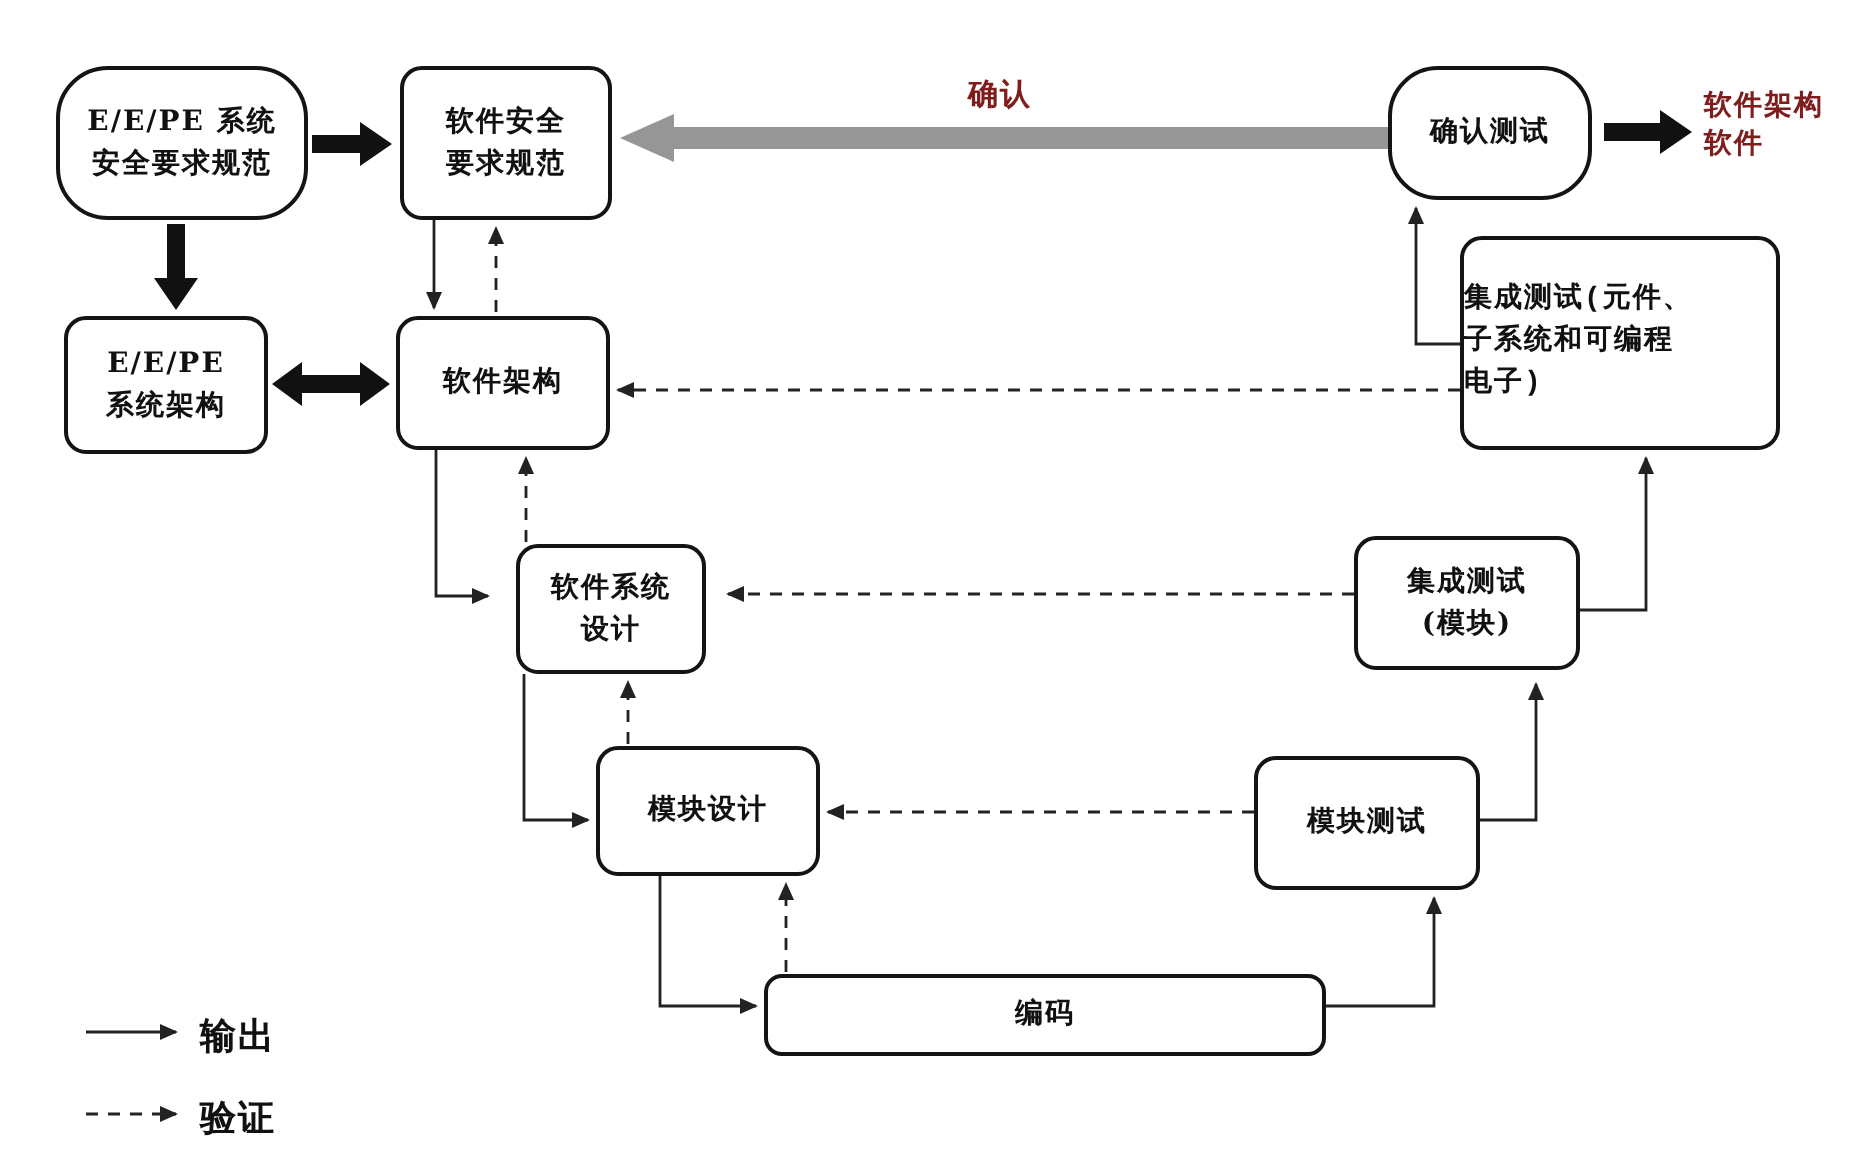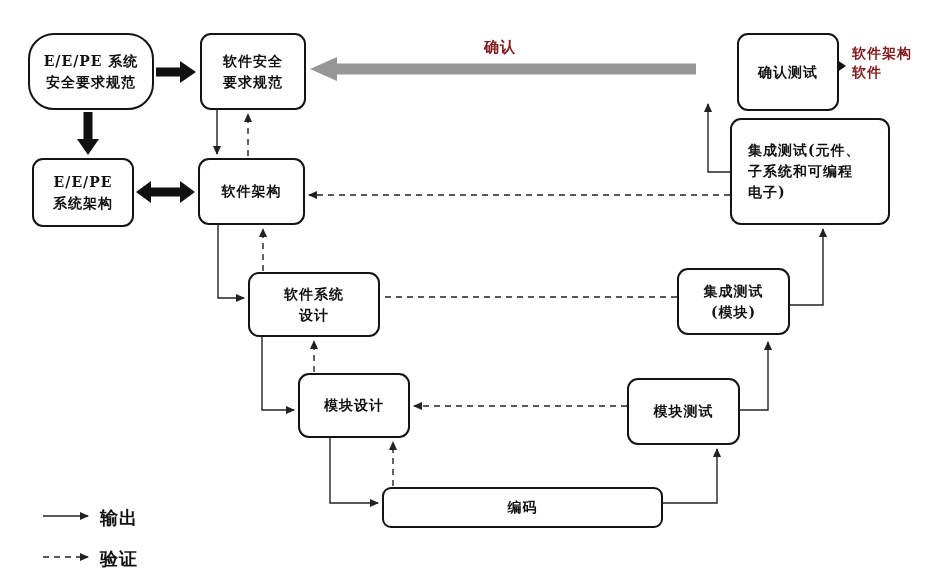--- a/index.html
+++ b/index.html
@@ -34,22 +34,23 @@
     font-weight: 600;
     color: #111111;
     line-height: 21px;
     letter-spacing: 1px;
     white-space: pre-line;
     z-index: 2;
   }
   .box.left-align {
     justify-content: flex-start;
     text-align: left;
-    padding-left: 16px;
+    padding-left: 0;
     padding-right: 6px;
+    font-family: Liberation Mono, monospace;
   }
   .floating-label {
     position: absolute;
     font-size: 15px;
     font-weight: 600;
     color: #7f1d1d;
     letter-spacing: 1px;
     white-space: pre-line;
     line-height: 19px;
     z-index: 2;
@@ -120,21 +121,21 @@
 
   <div class="box" style="left:32px; top:158px; width:102px; height:69px;">
     <span>E/E/PE
 系统架构</span>
   </div>
 
   <div class="box" style="left:198px; top:158px; width:107px; height:67px;">
     <span>软件架构</span>
   </div>
 
-  <div class="box" style="left:248px; top:272px; width:132px; height:65px;">
+  <div class="box" style="left:258px; top:272px; width:95px; height:65px;">
     <span>软件系统
 设计</span>
   </div>
 
   <div class="box" style="left:298px; top:373px; width:112px; height:65px;">
     <span>模块设计</span>
   </div>
 
   <div class="box" style="left:382px; top:487px; width:281px; height:41px; border-radius:9px;">
     <span>编码</span>
@@ -148,21 +149,21 @@
     <span>集成测试
 (模块)</span>
   </div>
 
   <div class="box left-align" style="left:730px; top:118px; width:160px; height:107px;">
     <span>集成测试(元件、
 子系统和可编程
 电子)</span>
   </div>
 
-  <div class="box" style="left:737px; top:33px; width:102px; height:78px;">
+  <div class="box" style="left:694px; top:33px; width:102px; height:67px;border-radius:25px;">
     <span>确认测试</span>
   </div>
 
   <div class="floating-label" style="left:852px; top:44px; font-size:14px;">软件架构
 软件</div>
 
   <div class="floating-label" style="left:460px; top:38px; width:80px; text-align:center;">确认</div>
 
   <div class="legend-label" style="left:100px; top:506px;">输出</div>
 

